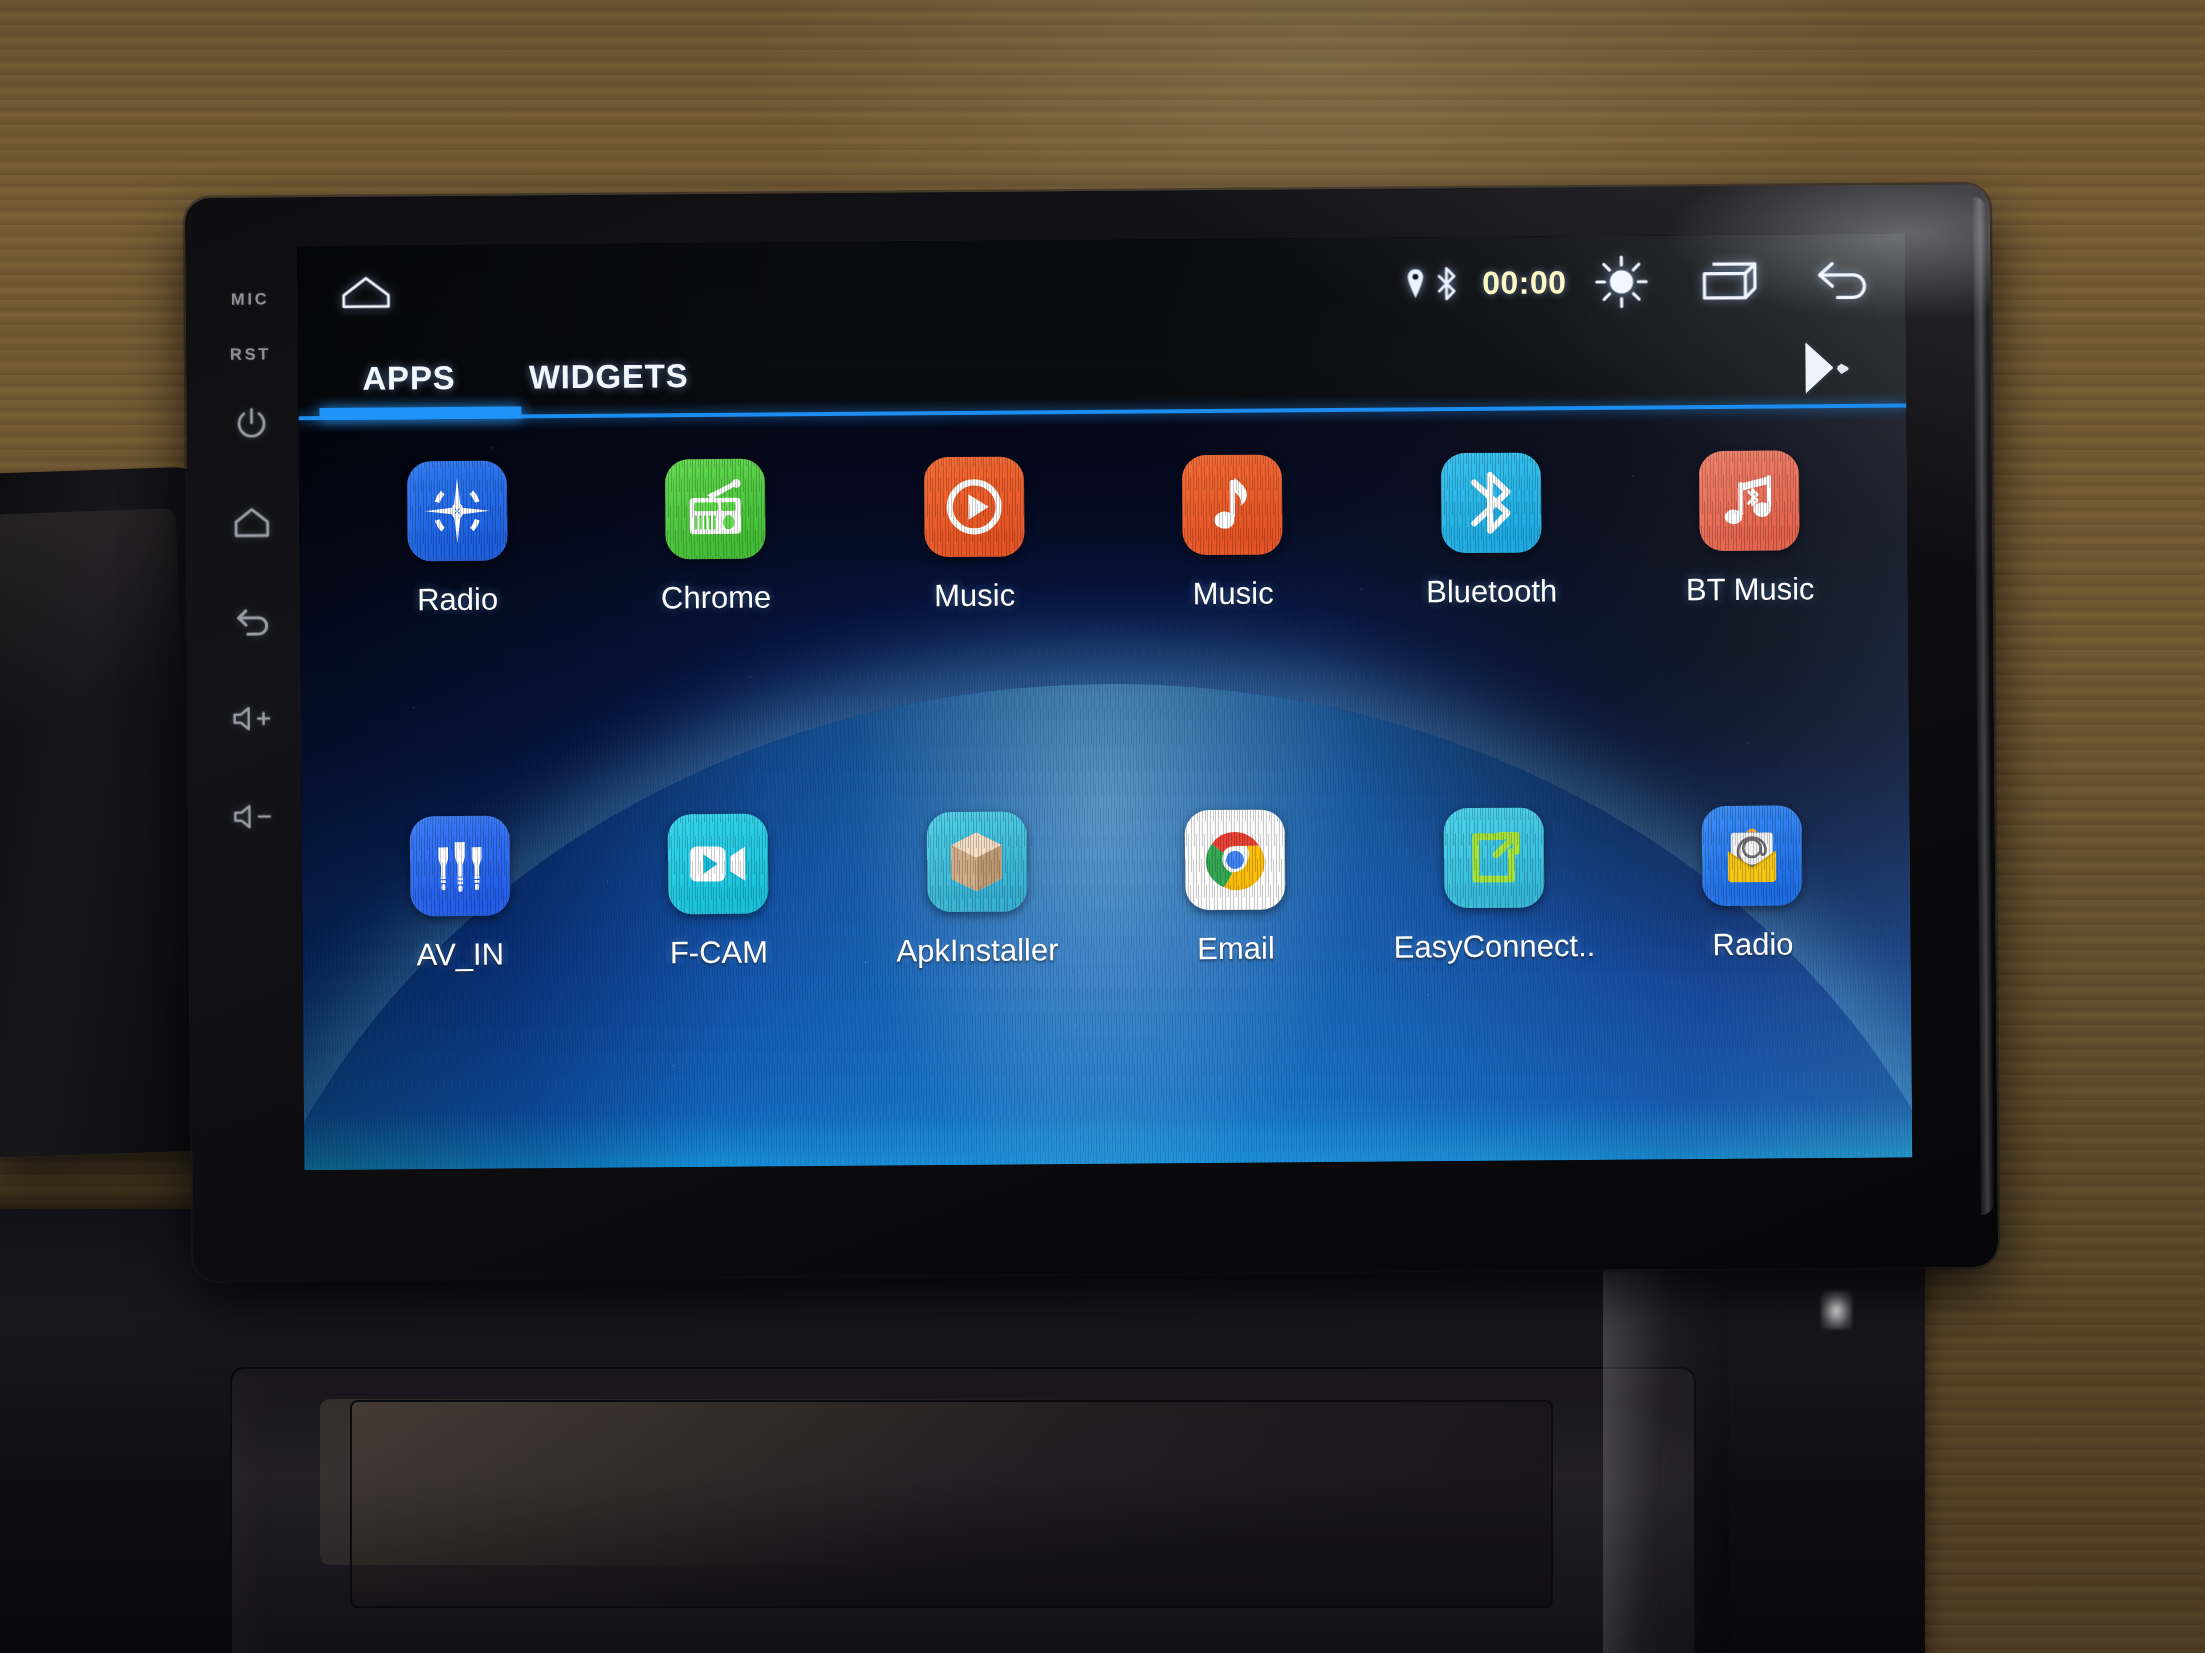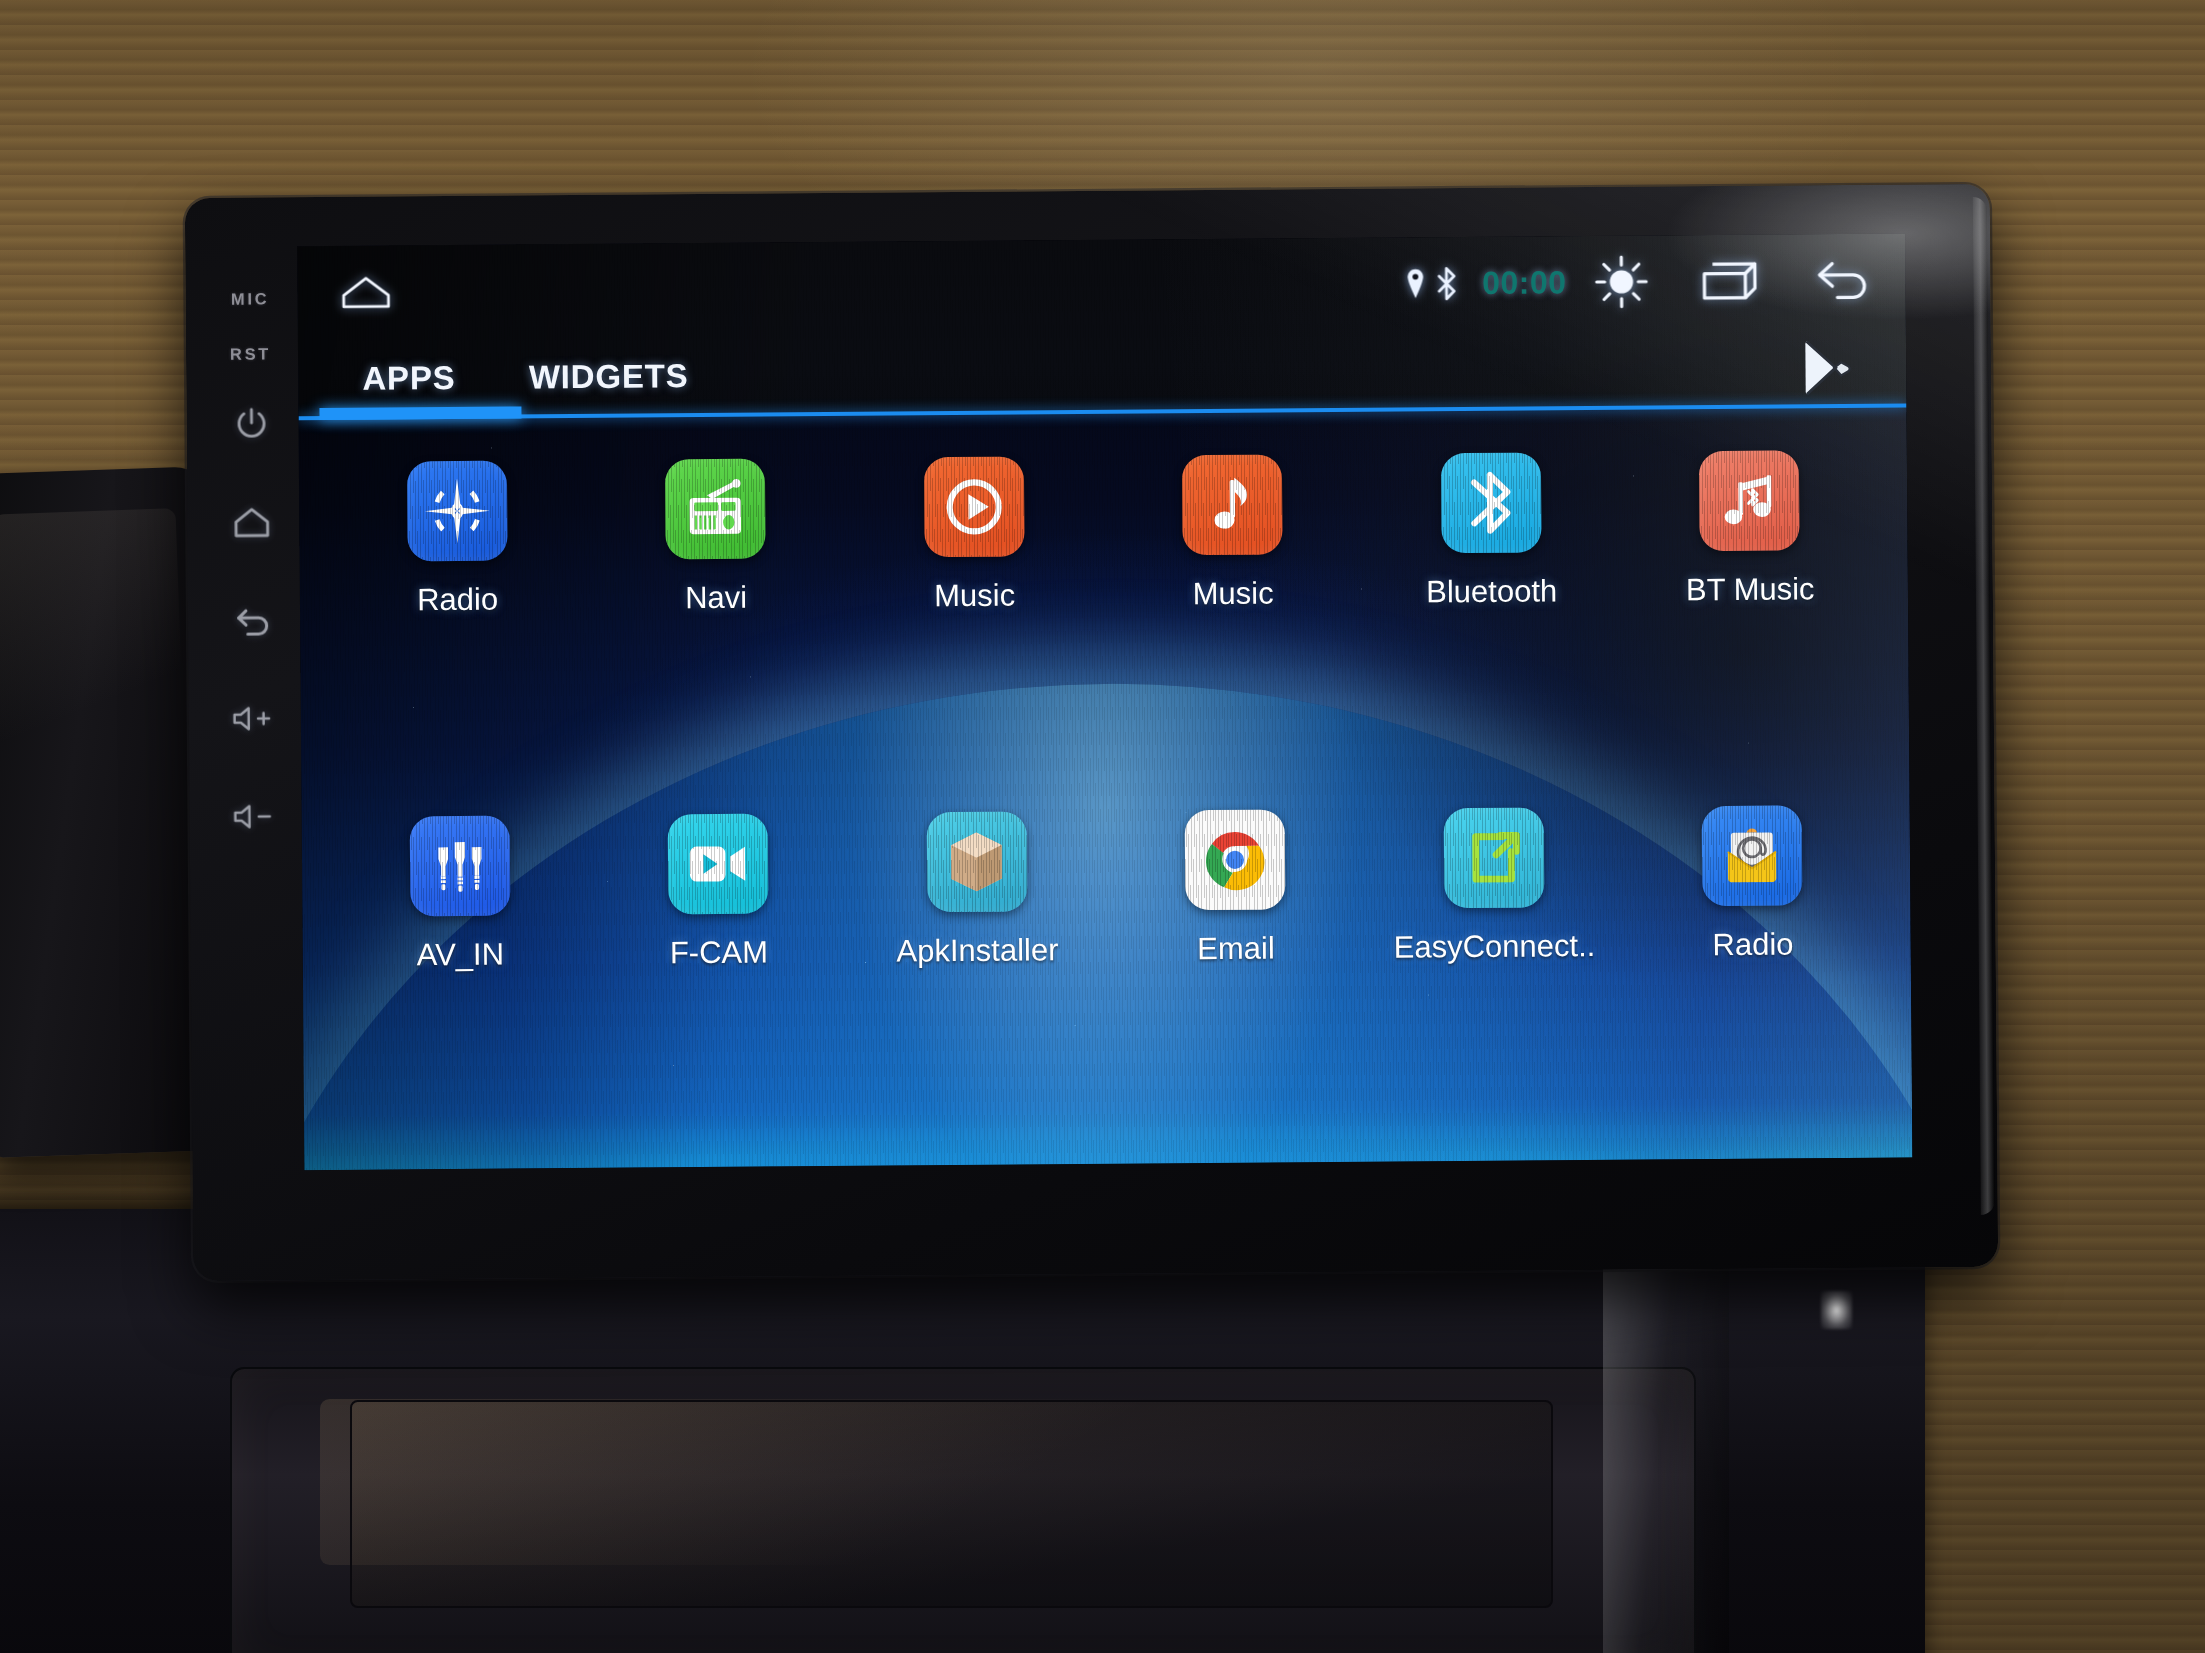--- a/index.html
+++ b/index.html
@@ -185,21 +185,21 @@
   #statusbar{
     position:absolute; left:0; top:0; width:100%; height:92px;
     display:flex; align-items:center; z-index:5;
   }
   #home-soft{ margin-left:33px; width:71px; height:55px; display:flex; align-items:center; justify-content:center; }
   #sys-right{
     margin-left:auto; margin-right:32px; display:flex; align-items:center; gap:0;
   }
   .sysicon{ display:flex; align-items:center; justify-content:center; }
   #clock{
-    color:#0f766e; font-size:32px; font-weight:600; letter-spacing:0.5px;
+    color:#fef9c3; font-size:32px; font-weight:600; letter-spacing:0.5px;
     margin:0 27px 0 24px; text-shadow:0 0 7.7px rgba(170,205,255,.55);
   }
   .glow{ filter:drop-shadow(0 0 4.9px rgba(160,200,255,.65)); }
 
   
   #tabs{
     position:absolute; left:0; top:92px; width:100%; height:82px;
     display:flex; align-items:center; z-index:5;
   }
   .tab{
@@ -408,21 +408,21 @@
             <g fill="#62d94f">
                 <rect x="4.9" y="14.2" width=".85" height="4.8"></rect>
                 <rect x="6.5" y="14.2" width=".85" height="4.8"></rect>
                 <rect x="8.1" y="14.2" width=".85" height="4.8"></rect>
                 <rect x="9.7" y="14.2" width=".85" height="4.8"></rect>
                 <rect x="11.3" y="14.2" width=".85" height="4.8"></rect>
               </g>
             <ellipse cx="16.6" cy="16.6" rx="2.4" ry="2.9" fill="#62d94f" stroke="#ffffff" stroke-width=".9"></ellipse>
           </svg>
         </div>
-        <div class="applabel">Navi</div>
+        <div class="applabel">Chrome</div>
       </div>
 
       <div class="cell">
         <div class="tile" style="background:linear-gradient(160deg,#f26a33,#e24d20)">
           <svg width="70" height="70" viewBox="0 0 24 24" fill="none">
             <circle cx="12" cy="12" r="8.4" stroke="#ffffff" stroke-width="2.1"></circle>
             <path d="M10 7.6 17 12l-7 4.4z" fill="#ffffff"></path>
           </svg>
         </div>
         <div class="applabel">Music</div>

